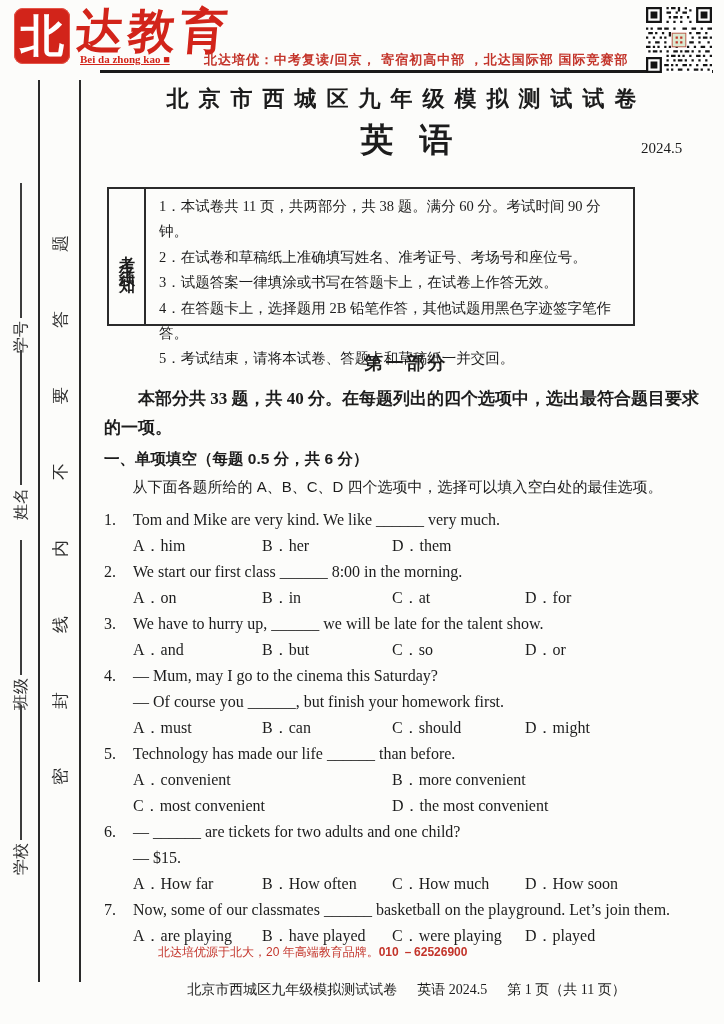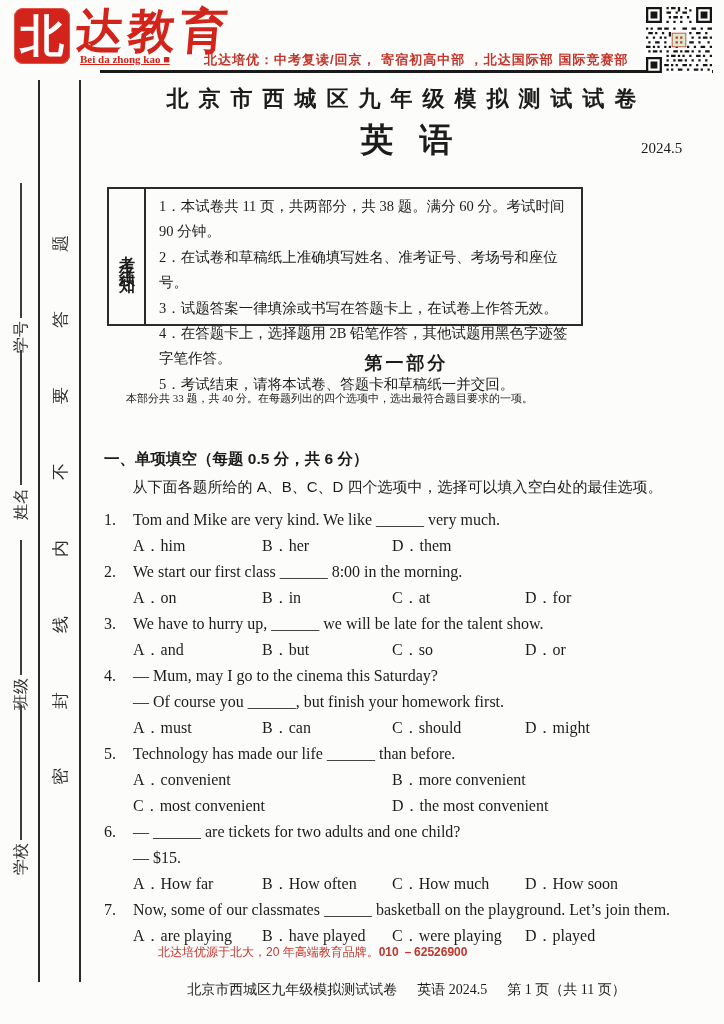--- a/index.html
+++ b/index.html
@@ -61,40 +61,40 @@
   }
   .subject {
     position:absolute; left:100px; top:118px; width:613px; text-align:center;
     font-size:33px; font-weight:bold; letter-spacing:26px; text-indent:26px;
     font-family:"Liberation Sans",sans-serif;
   }
   .date { position:absolute; left:641px; top:140px; font-size:15px; }
 
   
   .notice {
-    position:absolute; left:107px; top:187px; width:476px; height:139px;
+    position:absolute; left:107px; top:187px; width:528px; height:139px;
     border:2px solid #2b2b2b; display:flex; background:#fcfcfa;
   }
   .notice-label {
     width:37px; border-right:2px solid #2b2b2b;
     display:flex; align-items:center; justify-content:center;
     font-size:16px; font-weight:bold; font-family:"Liberation Sans",sans-serif;
     writing-mode:vertical-rl; text-orientation:upright; letter-spacing:7px;
   }
   .notice-items { flex:1; padding:5px 8px 4px 13px; font-size:14.5px; line-height:25.4px; }
 
   
   .p1-head {
     position:absolute; left:100px; top:351px; width:613px; text-align:center;
     font-size:18px; font-weight:bold; letter-spacing:3px;
     font-family:"Liberation Sans",sans-serif;
   }
   .p1-intro {
     position:absolute; left:104px; top:384px; width:602px;
-    font-size:11px; line-height:29px; text-indent:2em;
+    font-size:17px; line-height:29px; text-indent:2em;font-weight:bold;
   }
   .s1-title {
     position:absolute; left:104px; top:449px; font-size:15.5px; font-weight:bold;
     font-family:"Liberation Sans",sans-serif;
   }
   .s1-intro {
     position:absolute; left:104px; top:478px; width:606px;
     font-size:15px; text-indent:1.9em; font-family:"Liberation Sans",sans-serif;
   }
 

